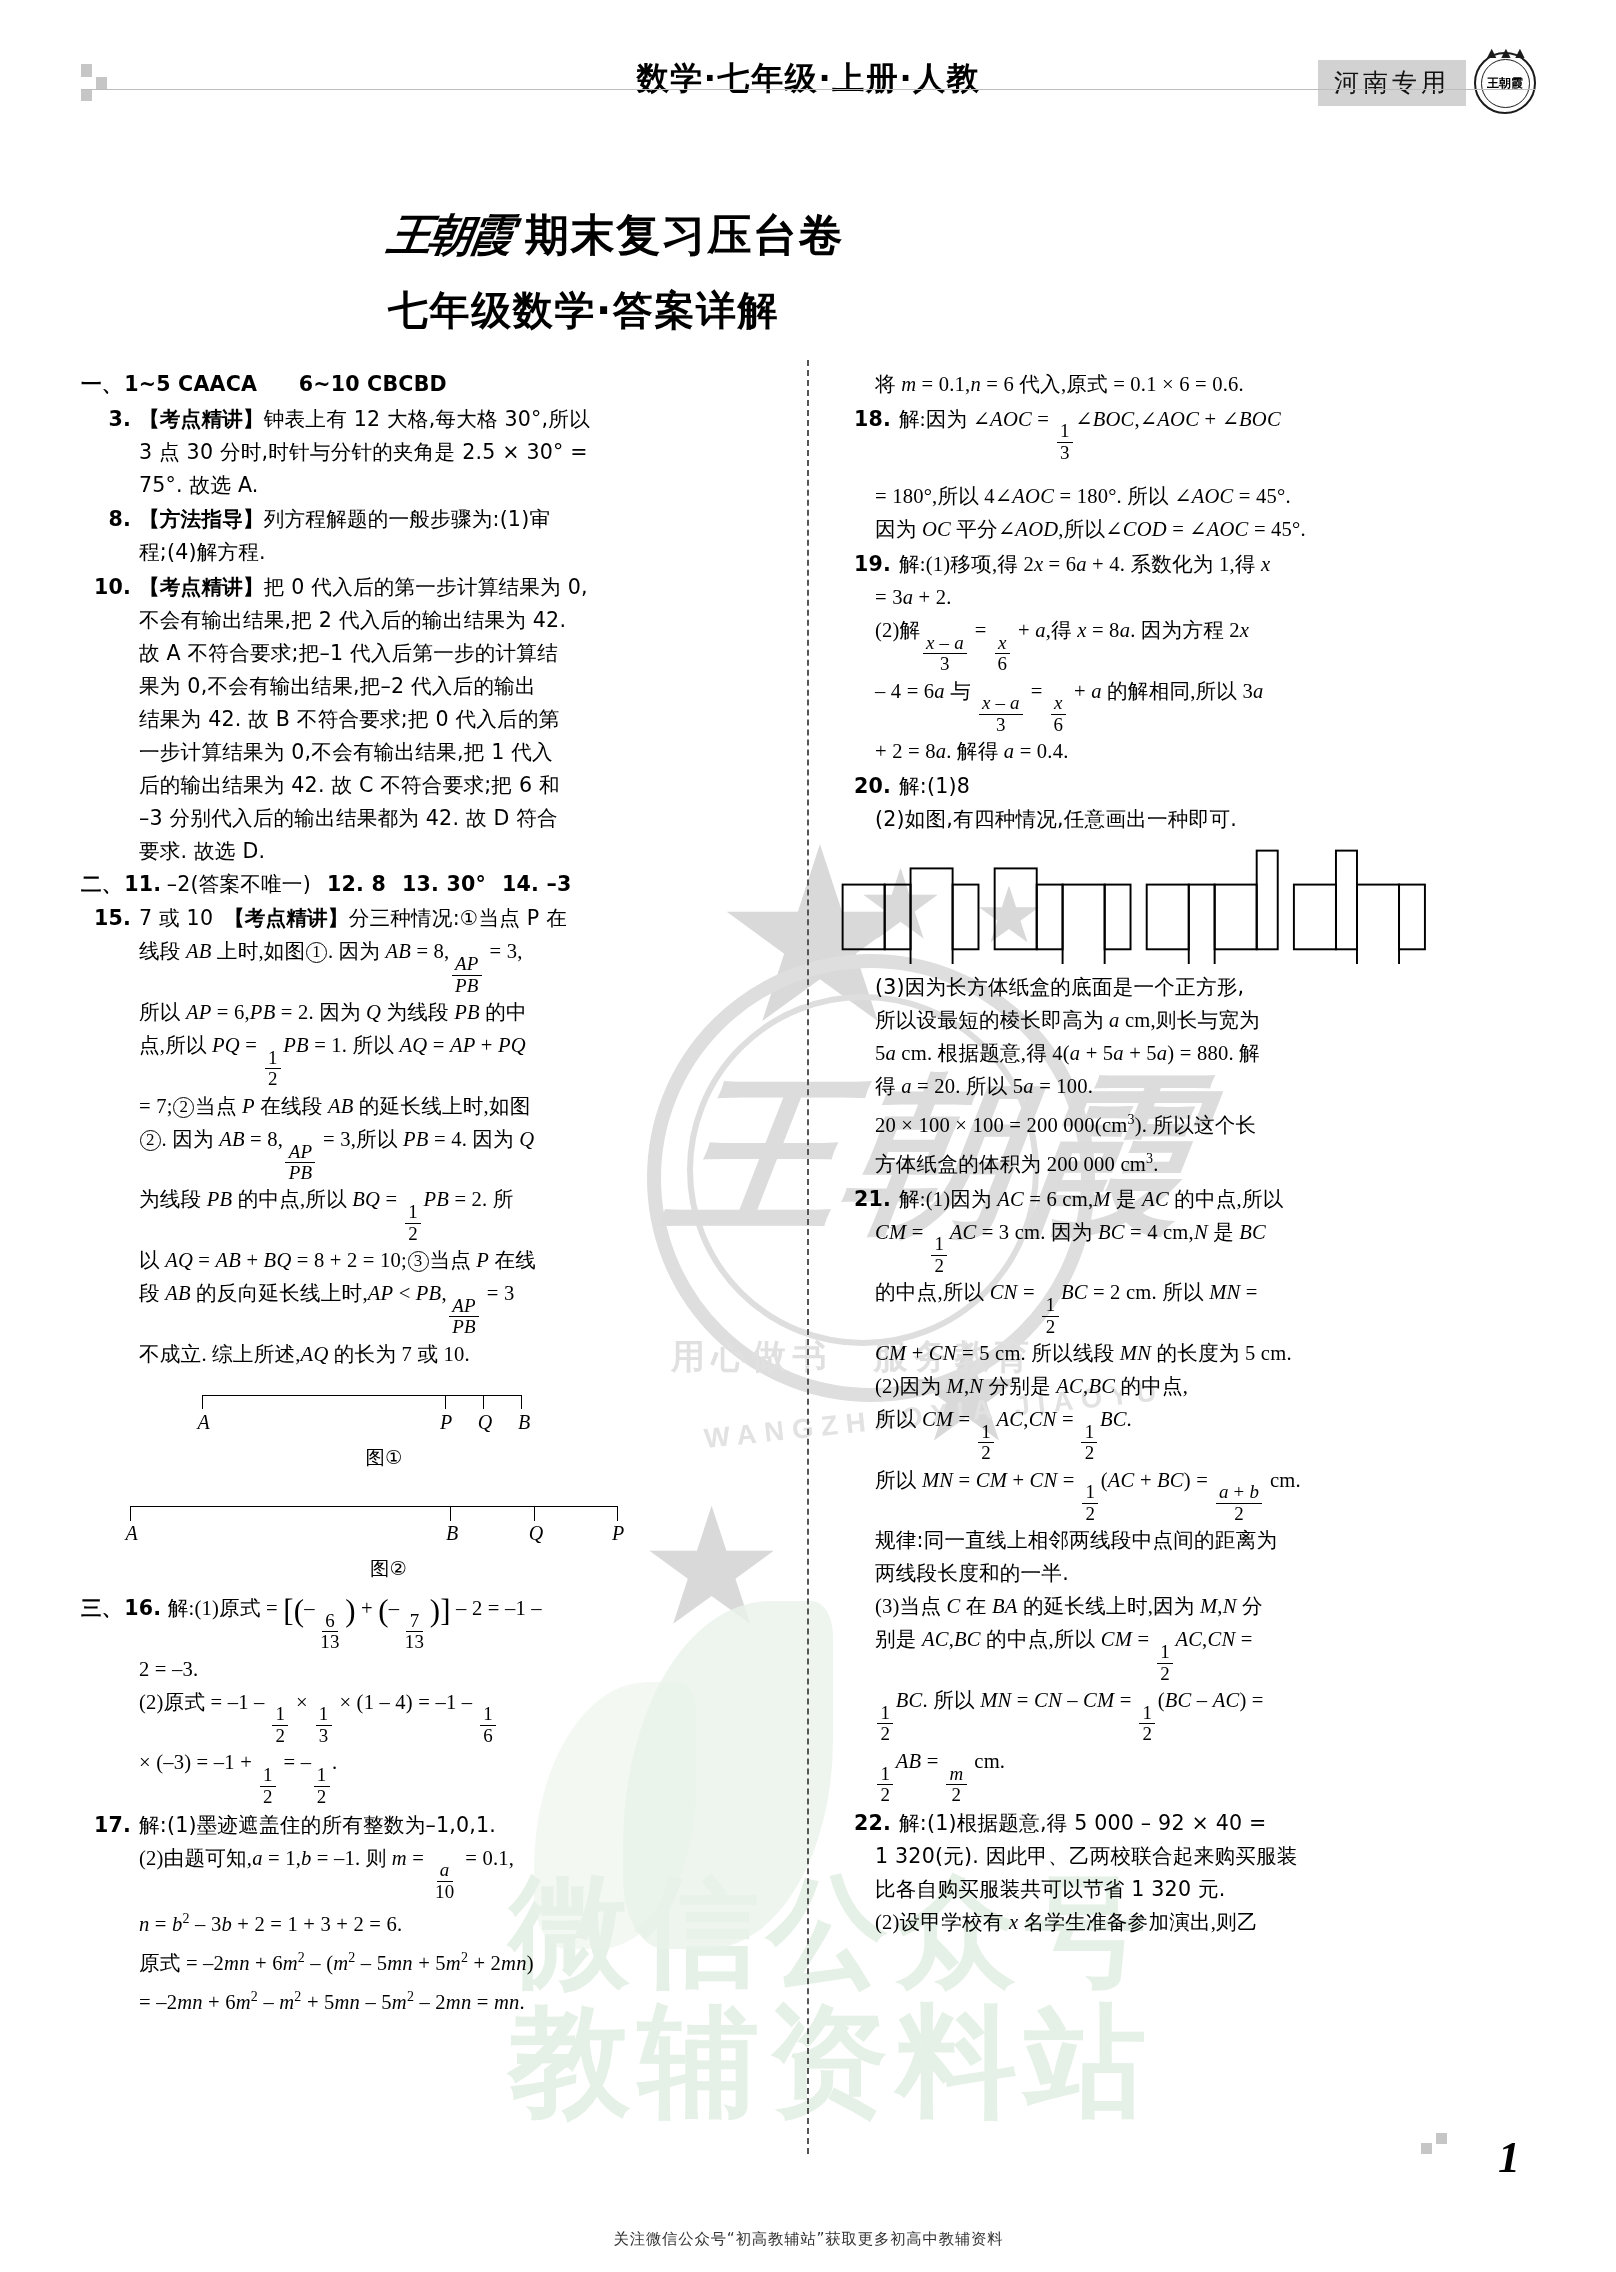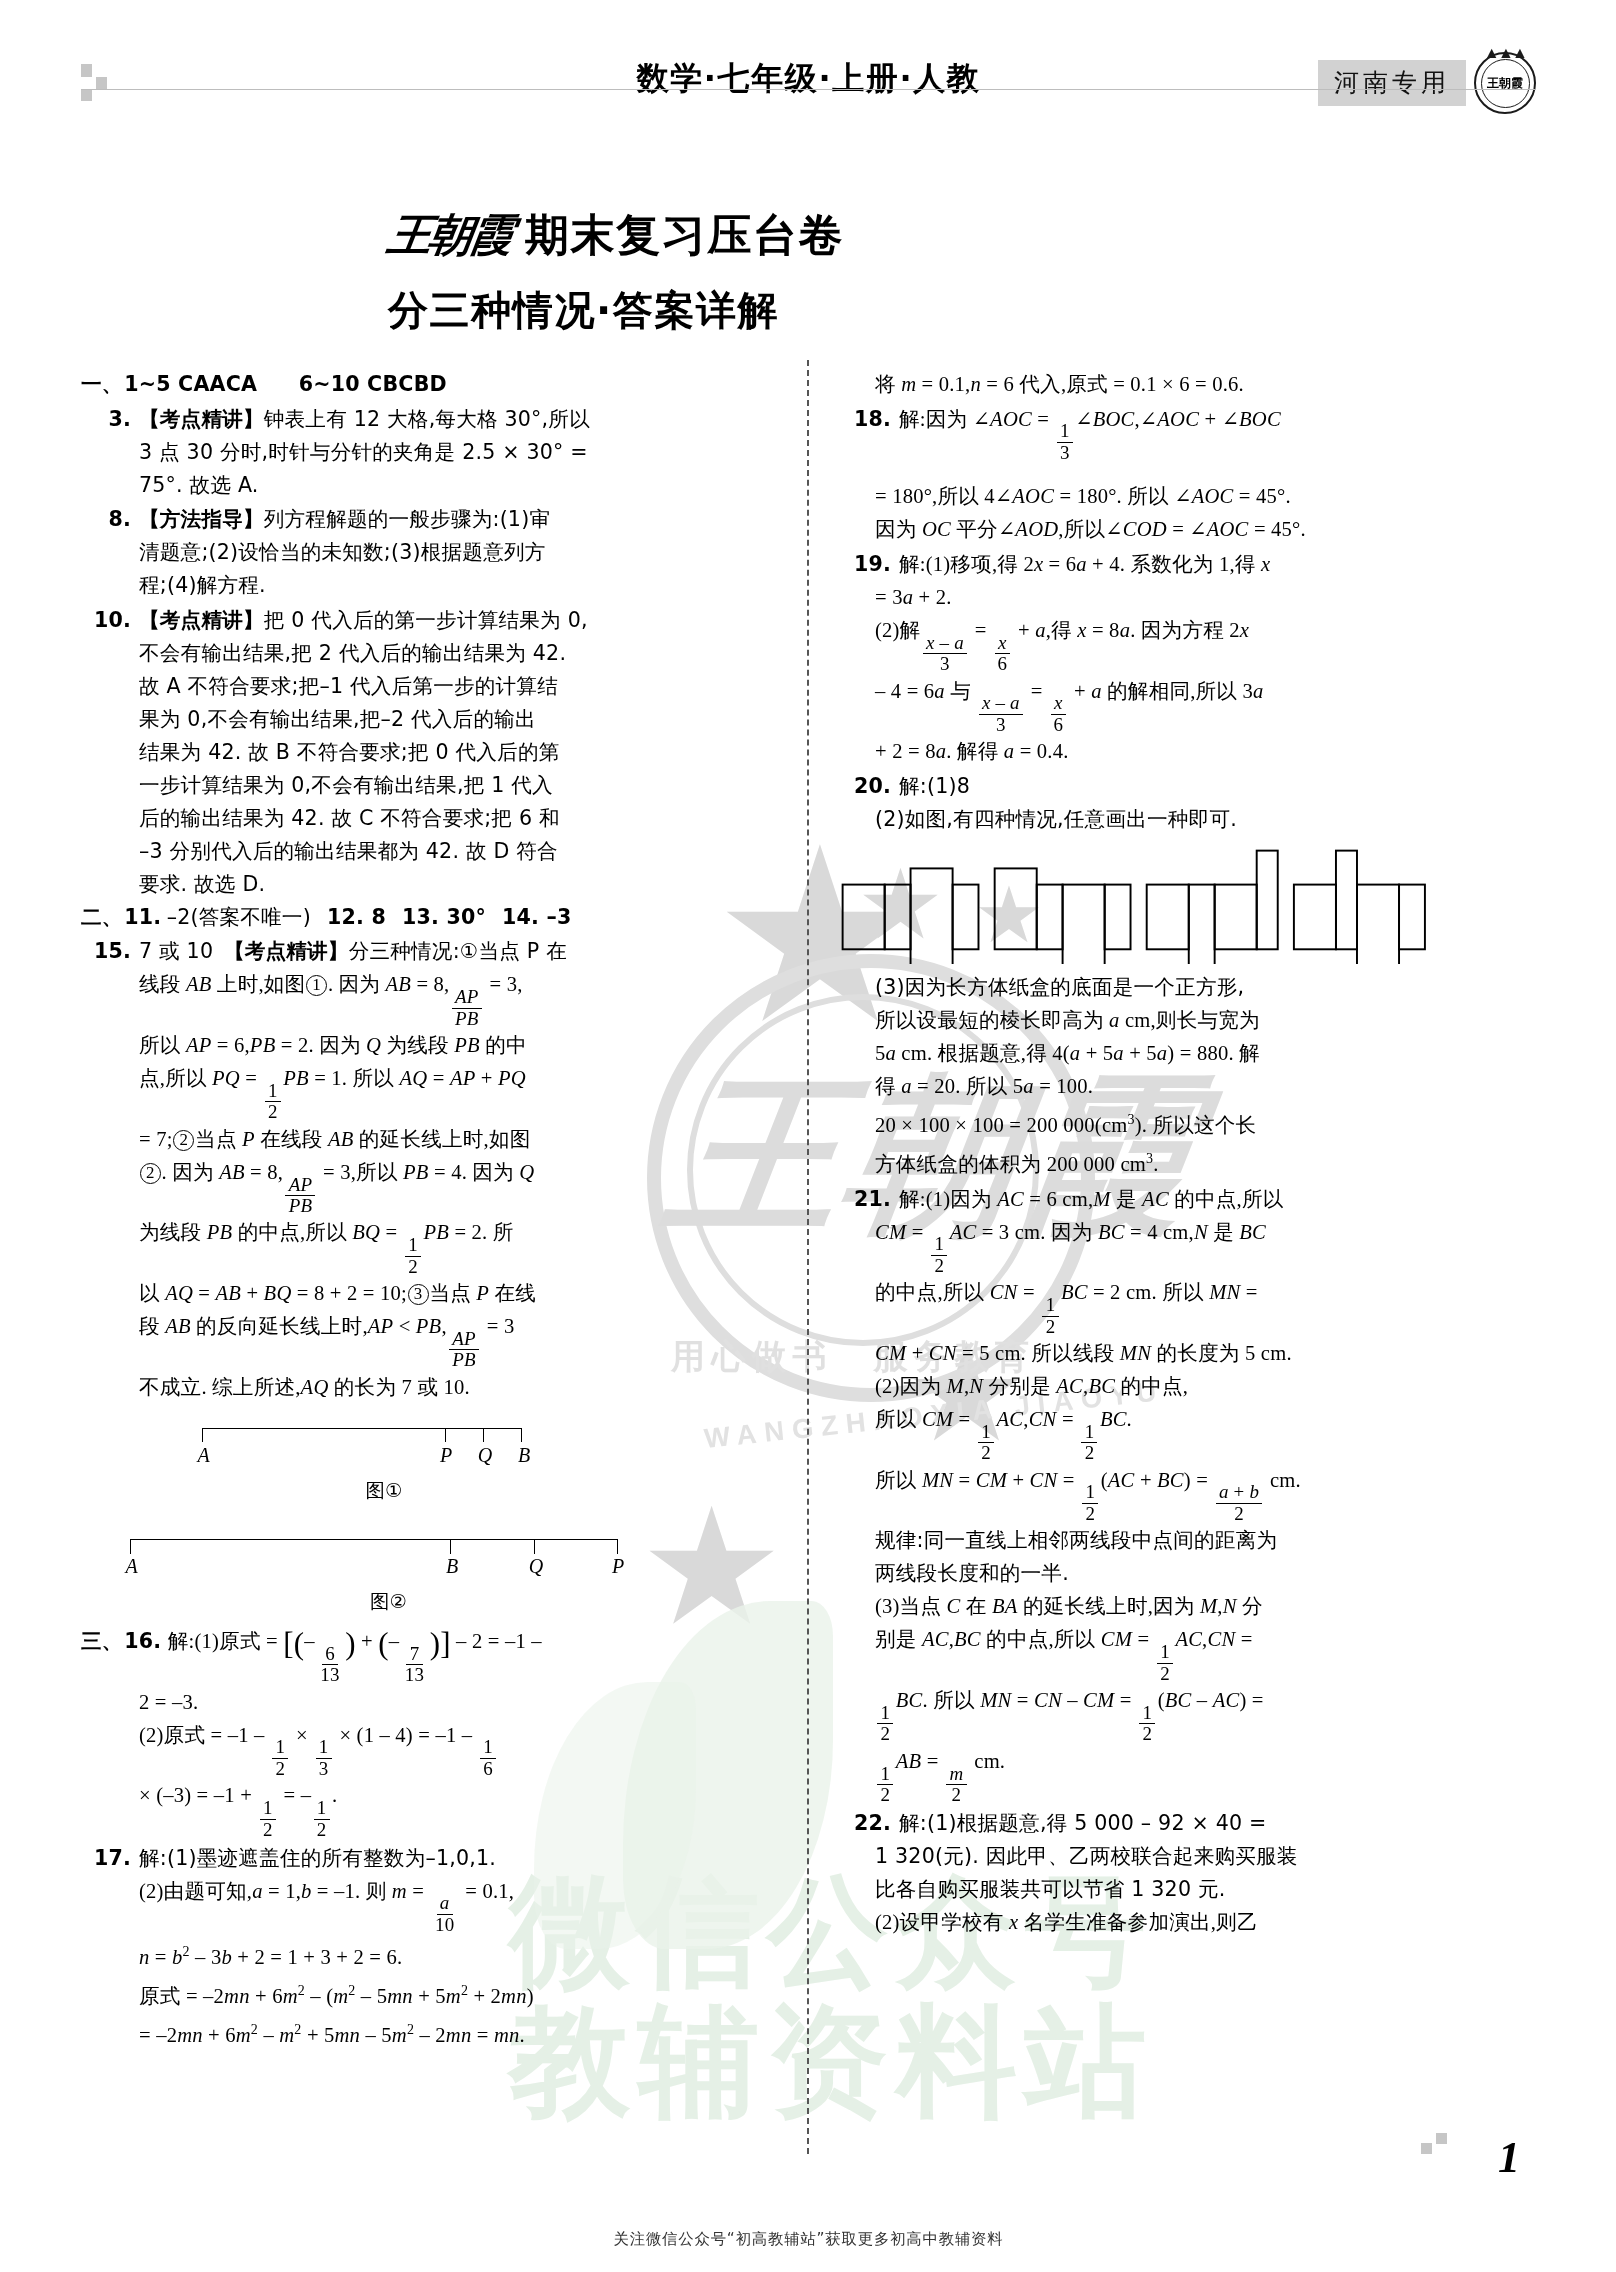--- a/index.html
+++ b/index.html
@@ -449,21 +449,21 @@
       </div>
     </div>
   </div>
   <div class="header-rule"></div>
 
   <div class="title-block">
     <div class="title-line1">
       <span class="brand-script">王朝霞</span>
       <span class="title-main">期末复习压台卷</span>
     </div>
-    <div class="title-line2">分三种情况·答案详解</div>
+    <div class="title-line2">七年级数学·答案详解</div>
   </div>
 
   <div class="columns">
     <div class="col-divider"></div>
 
     <div class="col col-left">
 
       <div class="blk sec">
         <span class="sec-mark cn">一、</span>
         <span class="num">1~5 CAACA　　6~10 CBCBD</span>
@@ -477,21 +477,20 @@
       </div>
       <div class="blk hang cn">3 点 30 分时,时针与分针的夹角是 2.5 × 30° =</div>
       <div class="blk hang cn">75°. 故选 A.</div>
 
       <div class="blk item">
         <span class="item-num">8.</span>
         <span class="item-body">
           <span class="tag">【方法指导】</span><span class="cn">列方程解题的一般步骤为:(1)审</span>
         </span>
       </div>
-      <div class="blk hang cn">清题意;(2)设恰当的未知数;(3)根据题意列方</div>
       <div class="blk hang cn">程;(4)解方程.</div>
 
       <div class="blk item">
         <span class="item-num">10.</span>
         <span class="item-body">
           <span class="tag">【考点精讲】</span><span class="cn">把 0 代入后的第一步计算结果为 0,</span>
         </span>
       </div>
       <div class="blk hang cn">不会有输出结果,把 2 代入后的输出结果为 42.</div>
       <div class="blk hang cn">故 A 不符合要求;把–1 代入后第一步的计算结</div>

